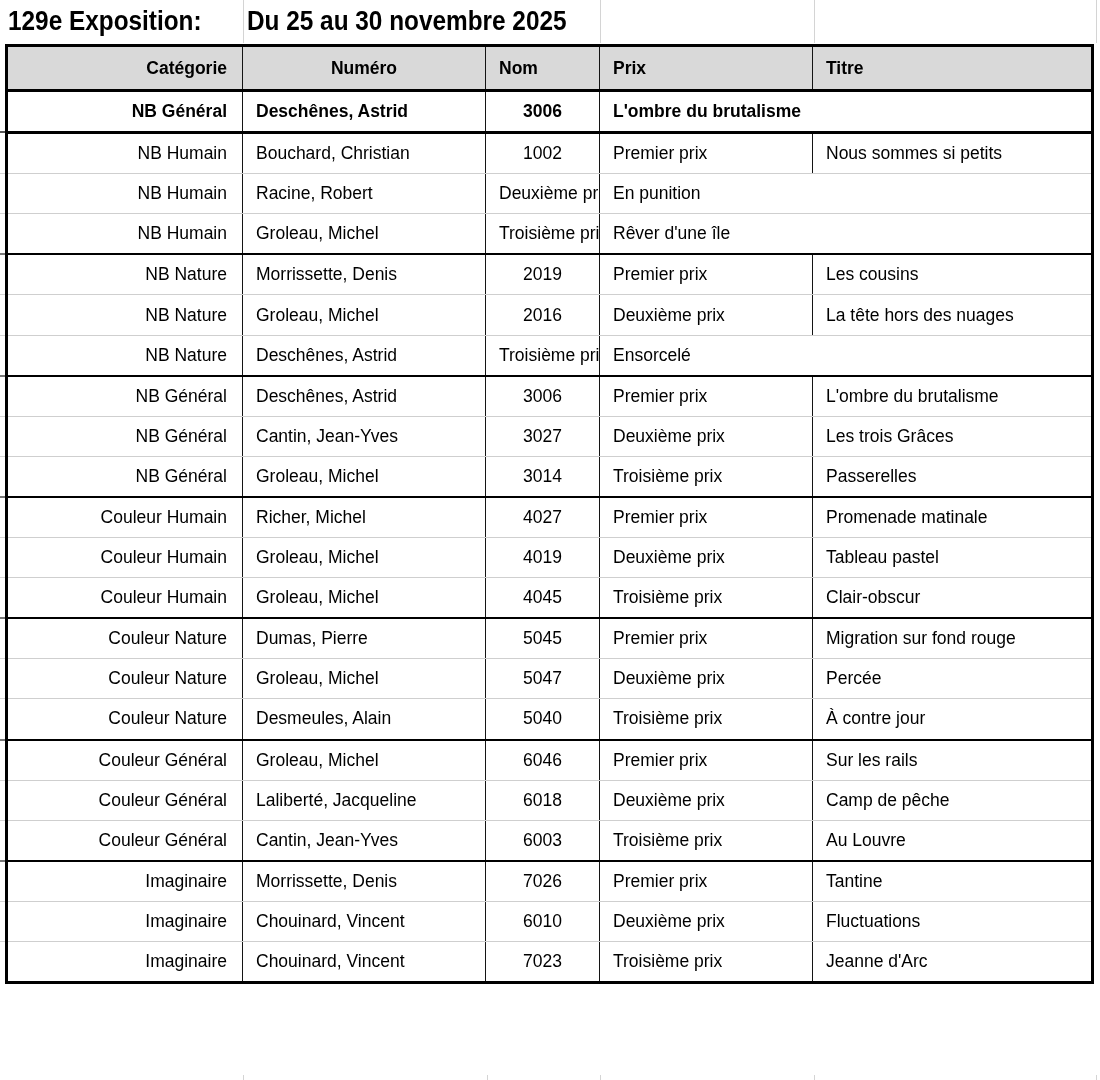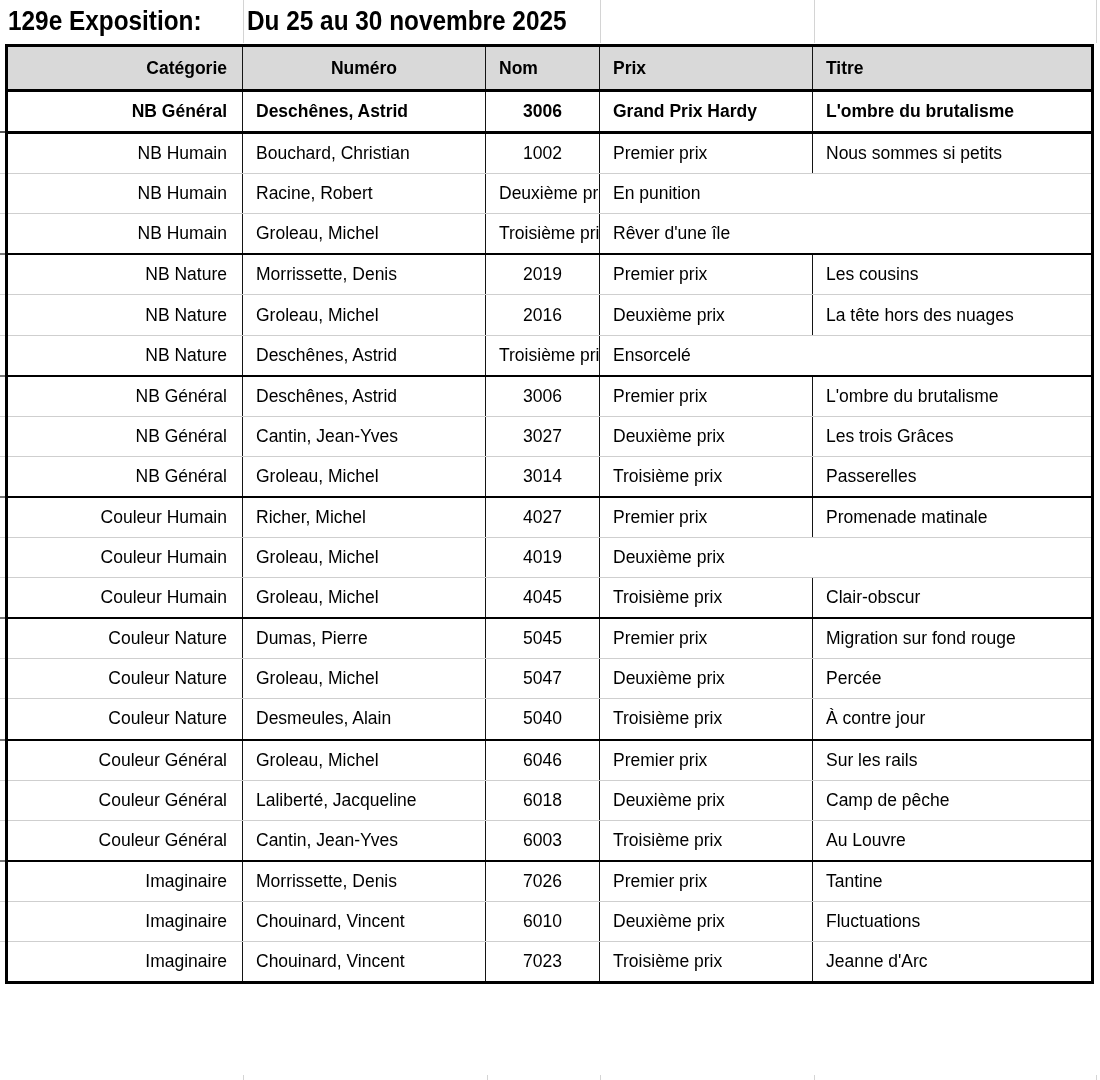--- a/index.html
+++ b/index.html
@@ -73,21 +73,20 @@
       <div class="cell center">Numéro</div>
       <div class="cell left">Nom</div>
       <div class="cell left">Prix</div>
       <div class="cell left">Titre</div>
     </div>
     <div id="rows">
         <div class="row sep-heavy bold">
           <div class="cell right">NB Général</div>
           <div class="cell left">Deschênes, Astrid</div>
           <div class="cell center">3006</div>
-          <div class="cell left">Grand Prix Hardy</div>
           <div class="cell left">L'ombre du brutalisme</div>
         </div>
         <div class="row sep-light">
           <div class="cell right">NB Humain</div>
           <div class="cell left">Bouchard, Christian</div>
           <div class="cell center">1002</div>
           <div class="cell left">Premier prix</div>
           <div class="cell left">Nous sommes si petits</div>
         </div>
         <div class="row sep-light">
@@ -148,20 +147,21 @@
           <div class="cell left">Richer, Michel</div>
           <div class="cell center">4027</div>
           <div class="cell left">Premier prix</div>
           <div class="cell left">Promenade matinale</div>
         </div>
         <div class="row sep-light">
           <div class="cell right">Couleur Humain</div>
           <div class="cell left">Groleau, Michel</div>
           <div class="cell center">4019</div>
           <div class="cell left">Deuxième prix</div>
+          <div class="cell left">Tableau pastel</div>
         </div>
         <div class="row sep-group">
           <div class="cell right">Couleur Humain</div>
           <div class="cell left">Groleau, Michel</div>
           <div class="cell center">4045</div>
           <div class="cell left">Troisième prix</div>
           <div class="cell left">Clair-obscur</div>
         </div>
         <div class="row sep-light">
           <div class="cell right">Couleur Nature</div>

